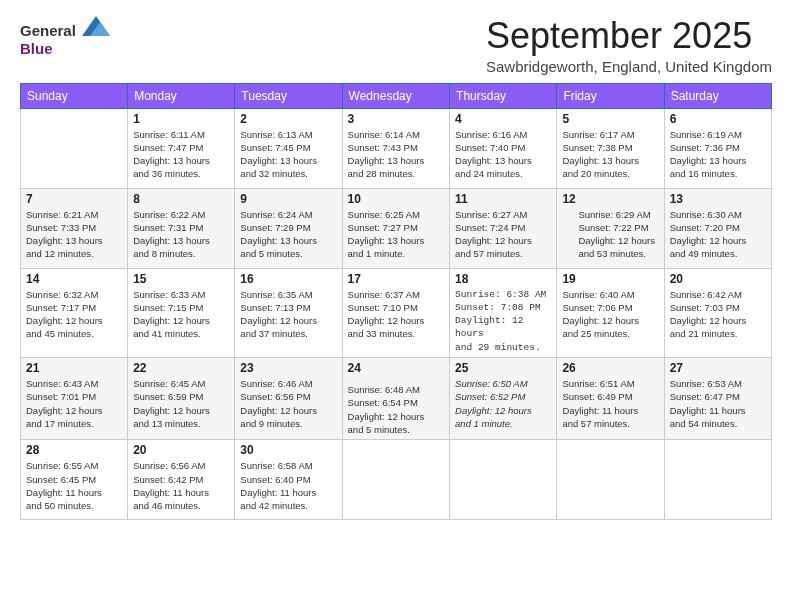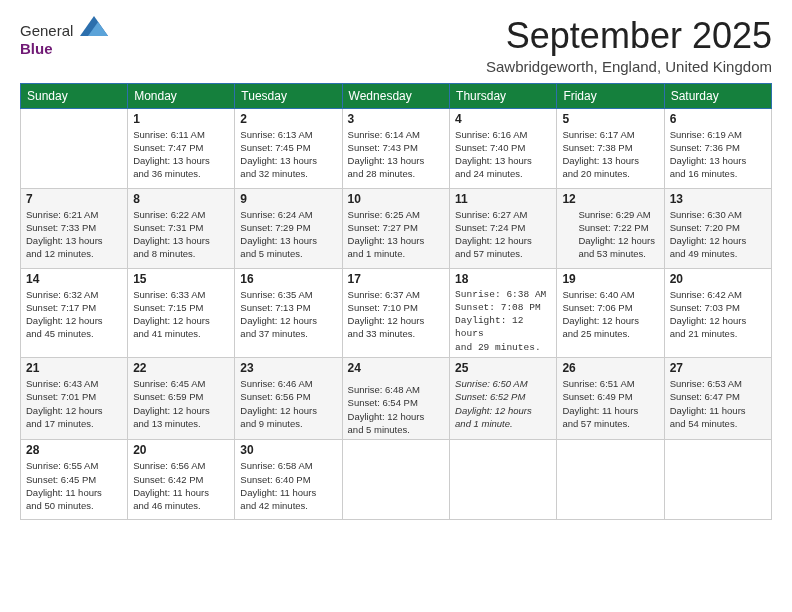--- a/index.html
+++ b/index.html
@@ -22,56 +22,55 @@
       justify-content: space-between;
       margin-bottom: 8px;
     }
     .logo {
       display: flex;
       align-items: center;
       margin-top: 4px;
     }
     .logo-text-general {
       font-size: 15px;
-      font-weight: normal;
+      font-weight: bold;
       color: #333;
     }
     .logo-text-blue {
       font-size: 15px;
       font-weight: bold;
       color: #701a75;
     }
     .logo-icon {
       width: 28px;
       height: 20px;
       margin-left: 2px;
       margin-top: -4px;
     }
     .title-block {
-      text-align: right;
     }
     .month-title {
       font-size: 36px;
       font-weight: 300;
       color: #222;
       line-height: 1.1;
     }
     .subtitle {
       font-size: 15px;
       color: #444;
       margin-top: 2px;
     }
     .calendar {
       width: 100%;
       border-collapse: collapse;
       border: 1px solid #ccc;
       font-size: 10px;
     }
     .calendar th {
-      background: #15803d;
+      background: #8b5cf6;
       color: #fff;
       text-align: left;
       padding: 5px 6px;
       font-size: 12px;
       font-weight: normal;
       border: 1px solid #2c6fad;
     }
     .calendar td {
       vertical-align: top;
       padding: 3px 5px;

